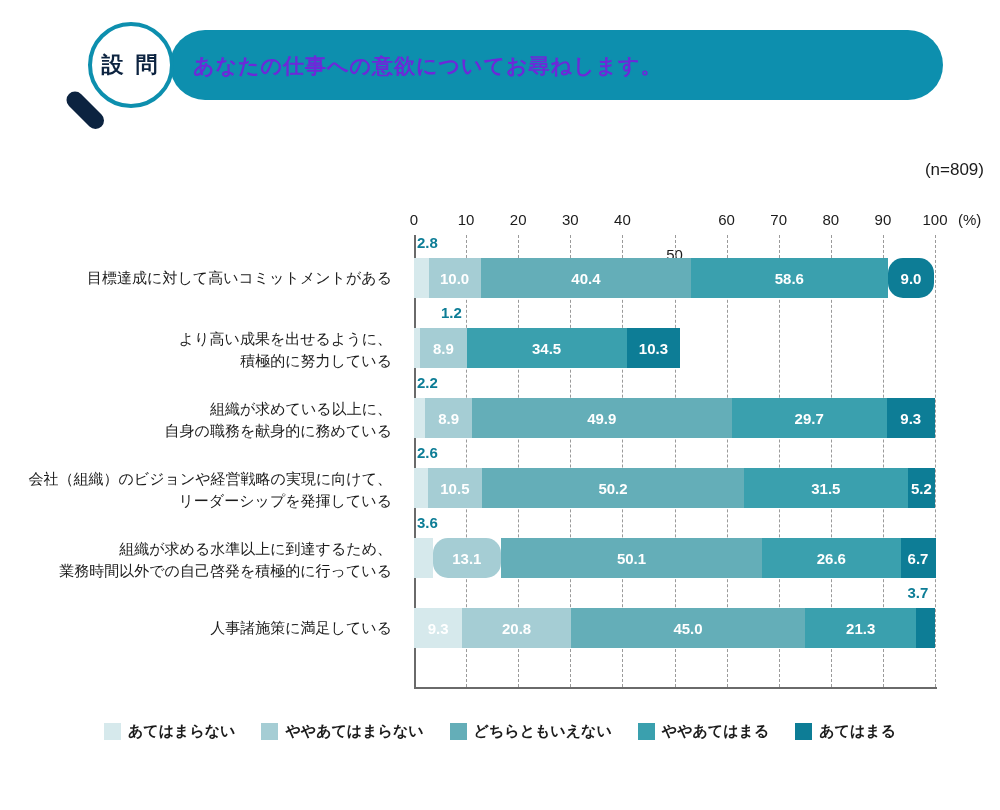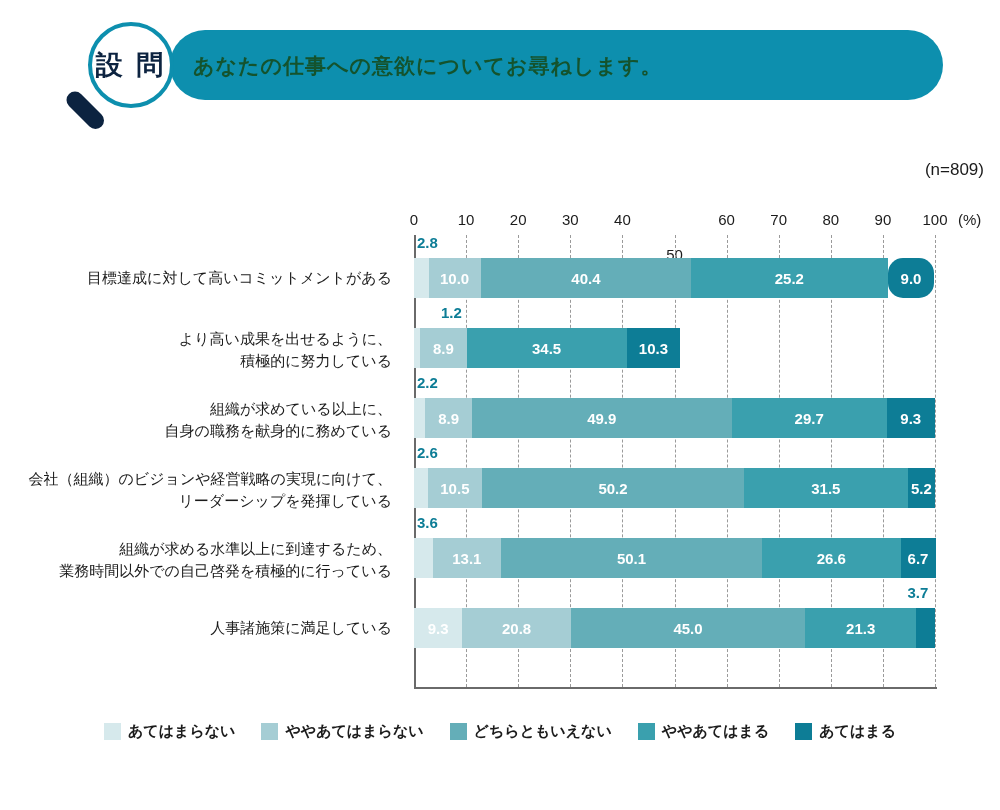--- a/index.html
+++ b/index.html
@@ -15,39 +15,39 @@
   
   .header{
     position:absolute;left:78px;top:30px;width:865px;height:70px;
   }
   .banner{
     position:absolute;left:92px;top:0;width:773px;height:70px;
     background:#0d8fae;border-radius:35px;
   }
   .banner-text{
     position:absolute;left:115px;top:22px;
-    font-size:21px;font-weight:bold;color:#14532d;letter-spacing:1px;
+    font-size:21px;font-weight:bold;color:#6d28d9;letter-spacing:1px;
     white-space:nowrap;
   }
   .magnifier-handle{
     position:absolute;left:-3px;top:58px;width:46px;height:17px;
     background:#0c2340;border-radius:9px;
     transform:rotate(45deg);transform-origin:left top;
   }
   .magnifier-ring{
     position:absolute;left:10px;top:-8px;width:86px;height:86px;
     border-radius:50%;
     background:#ffffff;
     border:4px solid #0d8fae;
     box-sizing:border-box;
   }
   .magnifier-label{
     position:absolute;left:10px;top:-8px;width:86px;height:86px;
     display:flex;align-items:center;justify-content:center;
-    font-size:27px;font-weight:bold;color:#0c2340;letter-spacing:3px;
+    font-size:22px;font-weight:bold;color:#0c2340;letter-spacing:3px;
   }
 
   
   .nvalue{
     position:absolute;right:16px;top:160px;
     font-size:17px;color:#1b1b1b;
   }
 
   
   .chart{
@@ -149,21 +149,21 @@
       <div class="gridline" style="left: 882.9px;"></div>
       <div class="gridline" style="left: 935px;"></div>
     </div>
   <div id="rows">
       <div class="row" style="top: 53px;">
         <div class="row-label" style="top: 9px;">目標達成に対して高いコミットメントがある</div>
         <div class="bar">
           <div class="seg" style="width: 14.588px; background: rgb(214, 233, 236);"></div>
           <div class="seg" style="width: 52.1px; background: rgb(165, 205, 212);">10.0</div>
           <div class="seg" style="width: 210.484px; background: rgb(100, 174, 184);">40.4</div>
-          <div class="seg" style="width: 196.417px; background: rgb(58, 160, 174);">25.2</div>
+          <div class="seg" style="width: 196.417px; background: rgb(58, 160, 174);">58.6</div>
           <div class="seg" style="width: 46.89px; background: rgb(13, 125, 150); border-radius: 15px;">9.0</div>
         </div>
         <div class="seg-out-label" style="left: 417px;">2.8</div>
       </div>
       <div class="row" style="top: 123px;">
         <div class="row-label" style="top: 0px;">より高い成果を出せるように、
 積極的に努力している</div>
         <div class="bar">
           <div class="seg" style="width: 6.252px; background: rgb(214, 233, 236);"></div>
           <div class="seg" style="width: 46.369px; background: rgb(165, 205, 212);">8.9</div>
@@ -194,21 +194,21 @@
           <div class="seg" style="width: 164.115px; background: rgb(58, 160, 174);">31.5</div>
           <div class="seg" style="width: 27.092px; background: rgb(13, 125, 150);">5.2</div>
         </div>
         <div class="seg-out-label" style="left: 417px;">2.6</div>
       </div>
       <div class="row" style="top: 333px;">
         <div class="row-label" style="top: 0px;">組織が求める水準以上に到達するため、
 業務時間以外での自己啓発を積極的に行っている</div>
         <div class="bar">
           <div class="seg" style="width: 18.756px; background: rgb(214, 233, 236);"></div>
-          <div class="seg" style="width: 68.251px; background: rgb(165, 205, 212);">13.1</div>
+          <div class="seg" style="width: 68.251px; background: rgb(165, 205, 212); border-radius: 15px;">13.1</div>
           <div class="seg" style="width: 261.021px; background: rgb(100, 174, 184);">50.1</div>
           <div class="seg" style="width: 138.586px; background: rgb(58, 160, 174);">26.6</div>
           <div class="seg" style="width: 34.907px; background: rgb(13, 125, 150);">6.7</div>
         </div>
         <div class="seg-out-label" style="left: 417px;">3.6</div>
       </div>
       <div class="row" style="top: 403px;">
         <div class="row-label" style="top: 9px;">人事諸施策に満足している</div>
         <div class="bar">
           <div class="seg" style="width: 48.453px; background: rgb(214, 233, 236);">9.3</div>

